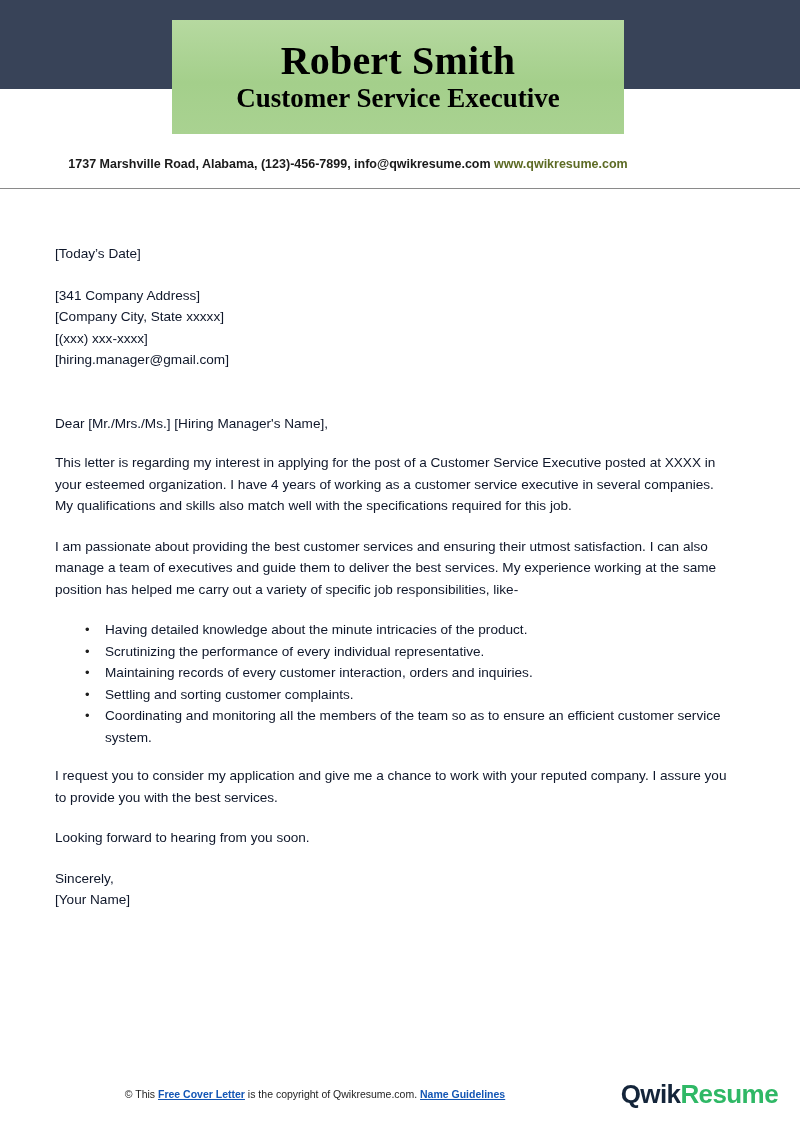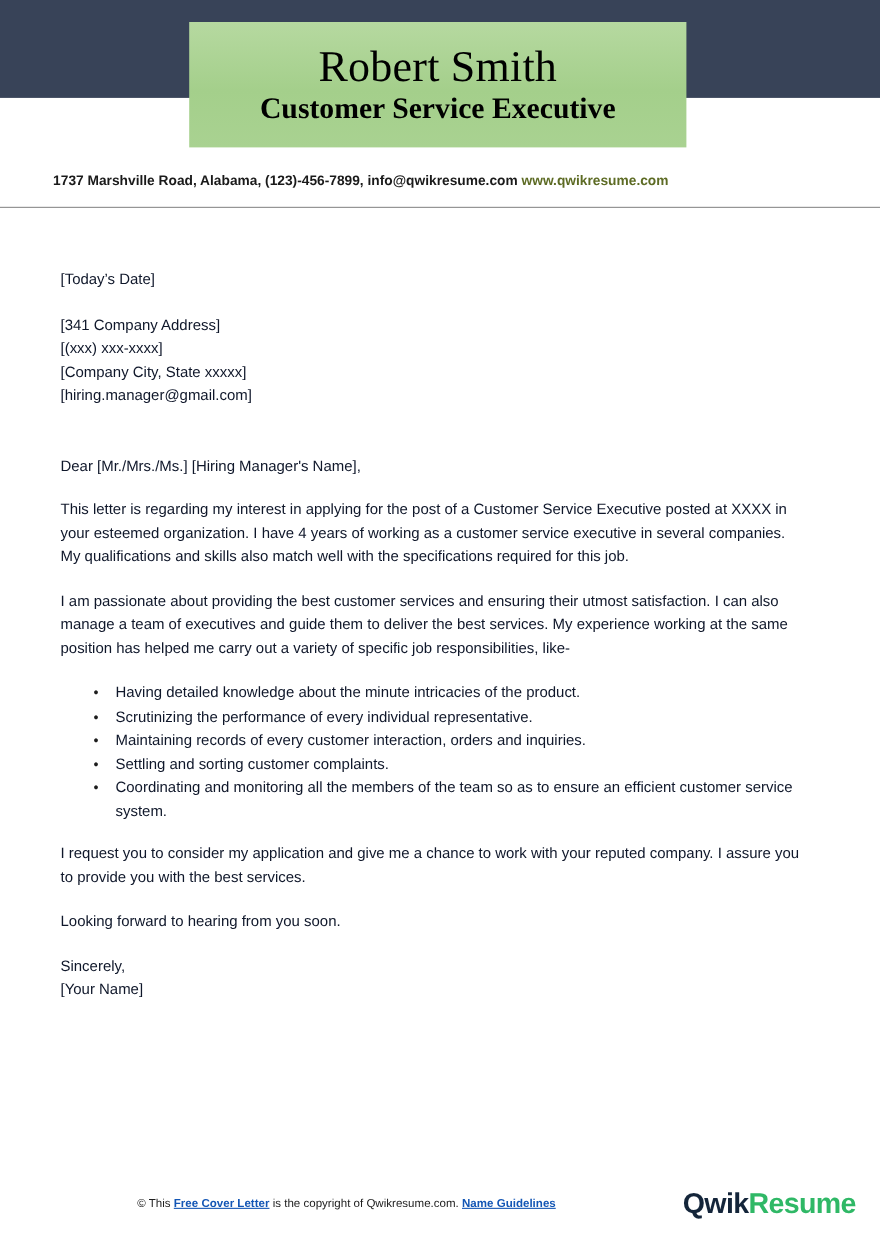--- a/index.html
+++ b/index.html
@@ -33,21 +33,21 @@
     background: linear-gradient(180deg, #b6d9a0 0%, #a4cf8b 55%, #a9d291 100%);
     box-sizing: border-box;
     display: flex;
     flex-direction: column;
     align-items: center;
     justify-content: center;
     z-index: 3;
   }
   .name-box .full-name {
     font-family: "Liberation Serif", "DejaVu Serif", serif;
-    font-weight: normal;
+    font-weight: bold;
     font-size: 40px;
     line-height: 1.05;
     color: #000000;
     letter-spacing: 0.2px;
     margin: 0 0 2px 0;
     white-space: nowrap;
   }
   .name-box .job-title {
     font-family: "Liberation Serif", "DejaVu Serif", serif;
     font-weight: bold;
@@ -62,20 +62,21 @@
     position: absolute;
     top: 157px;
     left: 0;
     width: 656px;
     text-align: center;
     font-family: "Liberation Sans", sans-serif;
     font-size: 12.5px;
     font-weight: bold;
     color: #1a1a1a;
     white-space: nowrap;
+    padding-left: 20px;
   }
   .contact-line .site {
     color: #5d6b24;
   }
 
   .header-rule {
     position: absolute;
     top: 188px;
     left: 0;
     width: 800px;
@@ -193,22 +194,22 @@
 <div class="header-rule"></div>
 
 <div class="letter">
 
   <div class="block">
     <p class="addr-line">[Today’s Date]</p>
   </div>
 
   <div class="block">
     <p class="addr-line">[341 Company Address]</p>
+    <p class="addr-line">[Company City, State xxxxx]</p>
     <p class="addr-line">[(xxx) xxx-xxxx]</p>
-    <p class="addr-line">[Company City, State xxxxx]</p>
     <p class="addr-line">[hiring.manager@gmail.com]</p>
   </div>
 
   <div class="gap-lg"></div>
 
   <p class="salutation">Dear [Mr./Mrs./Ms.] [Hiring Manager's Name],</p>
 
   <p class="para">This letter is regarding my interest in applying for the post of a Customer Service Executive posted at XXXX in your esteemed organization. I have 4 years of working as a customer service executive in several companies. My qualifications and skills also match well with the specifications required for this job.</p>
 
   <p class="para">I am passionate about providing the best customer services and ensuring their utmost satisfaction. I can also manage a team of executives and guide them to deliver the best services. My experience working at the same position has helped me carry out a variety of specific job responsibilities, like-</p>

